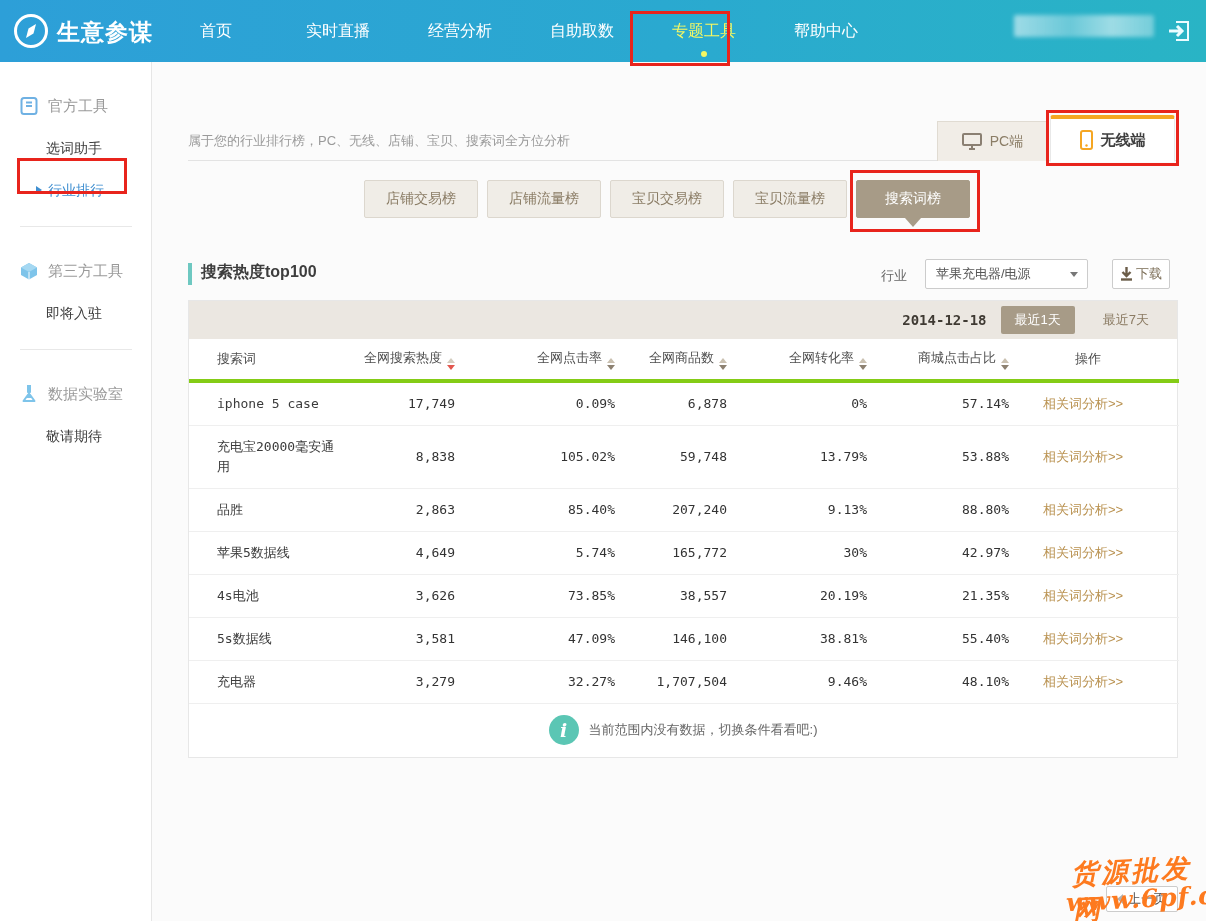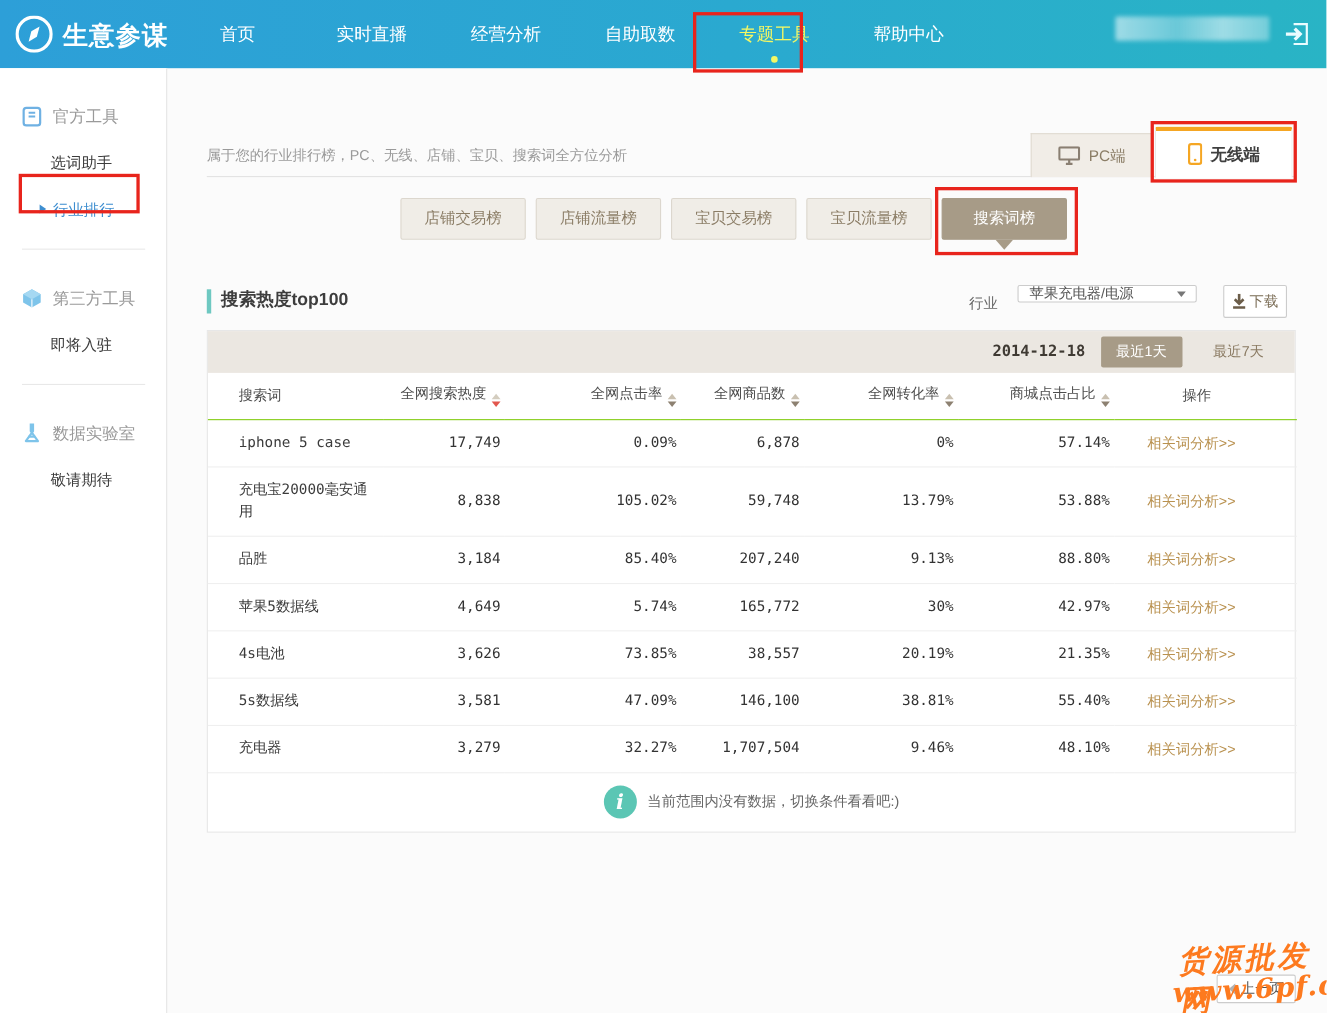--- a/index.html
+++ b/index.html
@@ -42,37 +42,37 @@
 
   .rank-tab { position:absolute; top:180px; width:114px; height:38px; background:#f0ede7; border:1px solid #dcd7ce; border-radius:2px;
     color:#8b7d66; font-size:14px; display:flex; align-items:center; justify-content:center; cursor:pointer; }
   .rank-tab.active { background:#a79b87; border-color:#a79b87; color:#fff; }
   .rank-tab.active::after { content:""; position:absolute; left:50%; margin-left:-8px; top:37px;
     border-left:8px solid transparent; border-right:8px solid transparent; border-top:9px solid #a79b87; }
 
   .title-bar { position:absolute; left:188px; top:263px; width:4px; height:22px; background:#6ec8c1; }
   .page-title { position:absolute; left:201px; top:262px; font-size:16px; font-weight:bold; color:#3d3d3d; }
   .industry-label { position:absolute; left:881px; top:267px; font-size:13px; color:#666; }
-  .industry-select { position:absolute; left:925px; top:259px; width:163px; height:16px; background:#fff; border:1px solid #ccc;
+  .industry-select { position:absolute; left:925px; top:259px; width:163px; height:30px; background:#fff; border:1px solid #ccc;
     border-radius:2px; display:flex; align-items:center; cursor:pointer; }
   .industry-select .val { padding-left:10px; font-size:13px; color:#555; flex:1; }
   .caret { width:0; height:0; border-left:4px solid transparent; border-right:4px solid transparent; border-top:5px solid #777; margin-right:9px; }
   .dl-btn { position:absolute; left:1112px; top:259px; width:58px; height:30px; background:#fff; border:1px solid #ccc; border-radius:2px;
     display:flex; align-items:center; justify-content:center; gap:3px; cursor:pointer; }
   .dl-btn span { font-size:13px; color:#7a6c55; }
 
   
   .card { position:absolute; left:188px; top:300px; width:990px; background:#fff; border:1px solid #e7e7e7; }
   .date-bar { height:38px; background:#ebe7e1; display:flex; align-items:center; justify-content:flex-end; gap:14px; padding-right:14px; }
   .date-text { font-family:"DejaVu Sans Mono",monospace; font-size:14px; font-weight:bold; color:#3f3a33; }
   .range-btn { font-size:13px; color:#8b7b63; padding:5px 14px; border-radius:2px; cursor:pointer; }
   .range-btn.active { background:#a79b87; color:#fff; }
 
   table.rank { width:100%; border-collapse:collapse; table-layout:fixed; }
-  .rank th { font-size:13px; font-weight:normal; color:#4d4d4d; height:42px; border-bottom:1px solid #84cc16; white-space:nowrap; }
+  .rank th { font-size:13px; font-weight:normal; color:#4d4d4d; height:42px; border-bottom:4px solid #84cc16; white-space:nowrap; }
   .rank td { font-size:13px; color:#3b3b3b; padding:11px 0; line-height:20px; border-bottom:1px solid #efefef; vertical-align:middle; }
   .rank .c0 { text-align:left; padding-left:28px; padding-right:8px; }
   .rank .num { text-align:right; padding-right:4px; font-family:"DejaVu Sans Mono",monospace; color:#333; }
   .rank th.num { font-family:"Liberation Sans",sans-serif; color:#4d4d4d; }
   .rank th.c6 { text-align:left; padding-left:62px; }
   .rank td.c6 { text-align:left; padding-left:30px; }
   td.kw { font-family:"DejaVu Sans Mono",monospace; }
   .sort { display:inline-flex; flex-direction:column; gap:2px; margin-left:5px; vertical-align:-1px; }
   .sort i { display:block; width:0; height:0; border-left:4px solid transparent; border-right:4px solid transparent; }
   .sort .up { border-bottom:5px solid #c9c0b0; }
@@ -282,21 +282,21 @@
     <td class="num">105.02%</td>
     <td class="num">59,748</td>
     <td class="num">13.79%</td>
     <td class="num">53.88%</td>
     <td class="c6"><a class="rel-link">相关词分析&gt;&gt;</a></td>
   </tr>
 
 
   <tr>
     <td class="c0 kw">品胜</td>
-    <td class="num">3,184</td>
+    <td class="num">2,863</td>
     <td class="num">85.40%</td>
     <td class="num">207,240</td>
     <td class="num">9.13%</td>
     <td class="num">88.80%</td>
     <td class="c6"><a class="rel-link">相关词分析&gt;&gt;</a></td>
   </tr>
 
   <tr>
     <td class="c0 kw">苹果5数据线</td>
     <td class="num">4,649</td>

